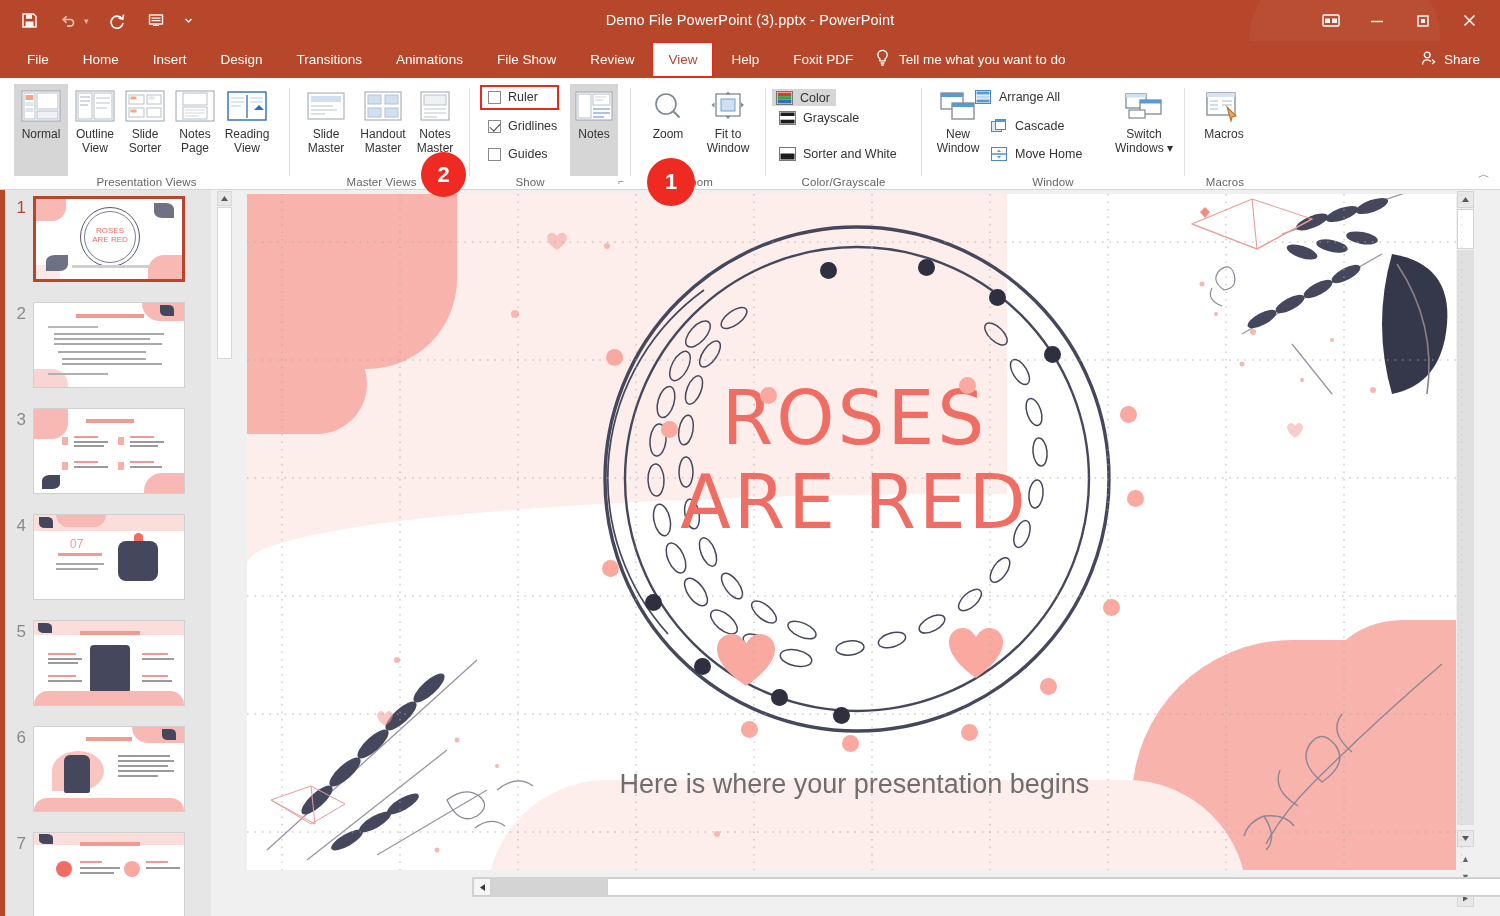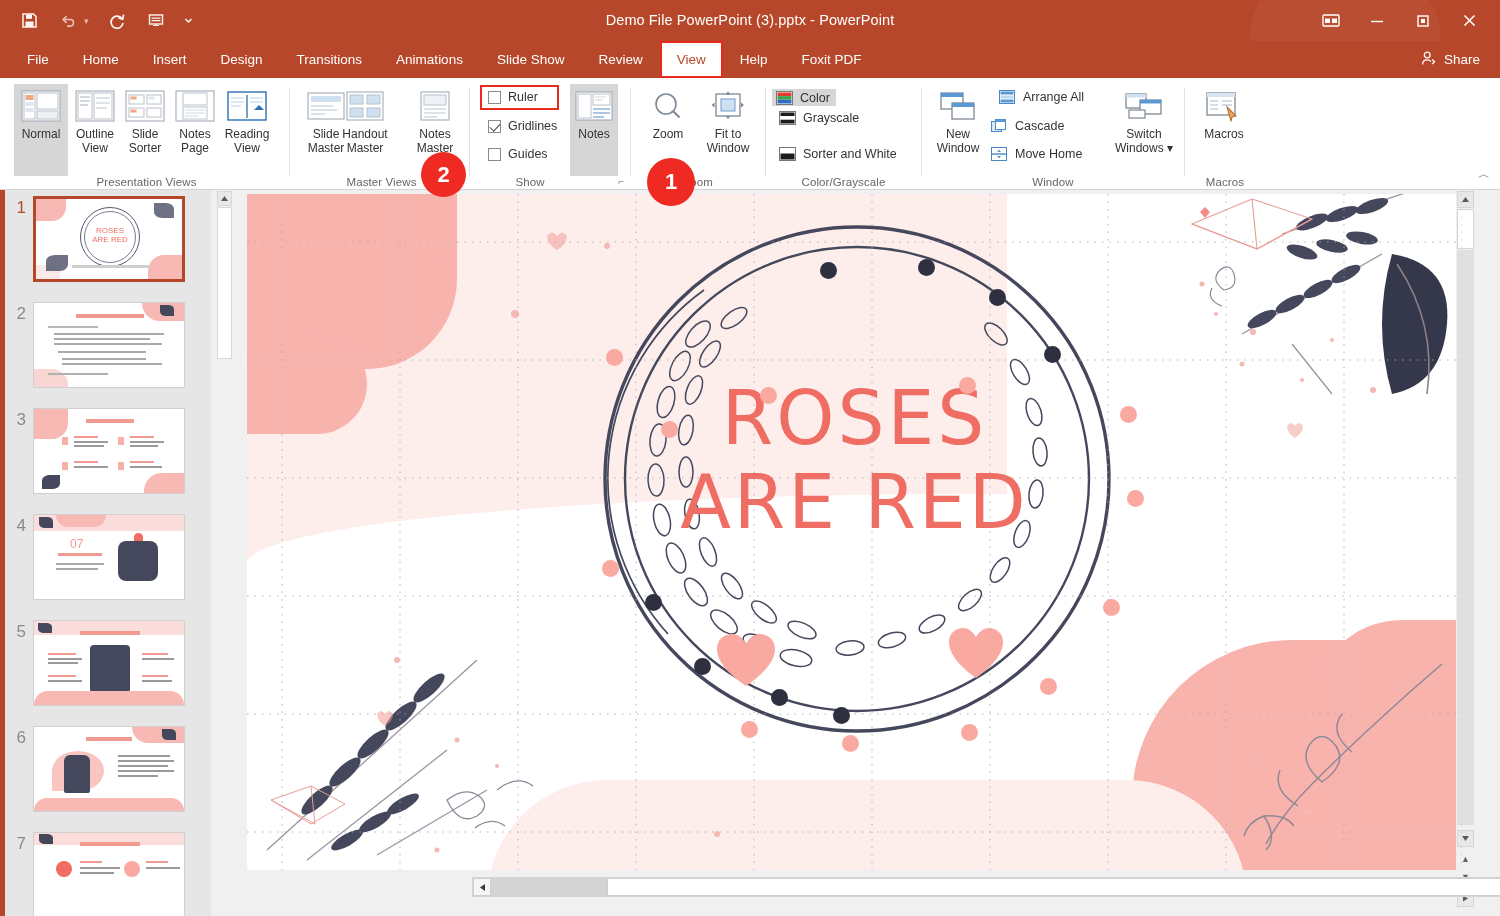--- a/index.html
+++ b/index.html
@@ -275,35 +275,44 @@
       <div class="tab">
           <span>Design</span>
         </div>
       <div class="tab">
           <span>Transitions</span>
         </div>
       <div class="tab">
           <span>Animations</span>
         </div>
       <div class="tab">
-          <span>Slide Show</span>
+          <span>File Show</span>
         </div>
       <div class="tab">
           <span>Review</span>
         </div>
       <div class="tab active">
           <span>View</span>
           <span class="tab-hl"></span>
         </div>
       <div class="tab">
           <span>Help</span>
         </div>
       <div class="tab">
           <span>Foxit PDF</span>
         </div>
+    </div>
+    <div class="tellme">
+      <span>
+        <svg width="15" height="18" viewBox="0 0 15 18">
+            <path d="M7.5 1.3a4.6 4.6 0 0 0-2.6 8.4v2.1h5.2V9.7A4.6 4.6 0 0 0 7.5 1.3z" fill="none" stroke="#fff" stroke-width="1.3"></path>
+            <path d="M5.6 14h3.8M6.2 16h2.6" stroke="#fff" stroke-width="1.3"></path>
+          </svg>
+      </span>
+      <span>Tell me what you want to do</span>
     </div>
     <div class="share">
       <span>
         <svg width="16" height="16" viewBox="0 0 16 16">
             <circle cx="6.2" cy="5" r="2.9" fill="none" stroke="#fff" stroke-width="1.3"></circle>
             <path d="M1.6 14.5c0-2.8 2-4.6 4.6-4.6 1.5 0 2.8.6 3.6 1.6" fill="none" stroke="#fff" stroke-width="1.3"></path>
             <path d="M11 9.5l2.6 2.2L11 13.9" fill="none" stroke="#fff" stroke-width="1.3"></path>
           </svg>
       </span>
       <span>Share</span>
@@ -390,21 +399,21 @@
         <div class="bigicon">
           <svg width="40" height="32" viewBox="0 0 40 32">
               <rect x="2" y="3" width="36" height="26" fill="#fff" stroke="#9aa4b0"></rect>
               <rect x="5" y="6" width="30" height="6" fill="#cfe0f0"></rect>
               <path d="M5 16h22M5 20h26M5 24h14" stroke="#cfd7de" stroke-width="1.5"></path>
             </svg>
         </div>
         <span>Slide</span>
         <span>Master</span>
       </div>
-      <div class="bigbtn" style="left:45px">
+      <div class="bigbtn" style="left:63px">
         <div class="bigicon">
           <svg width="40" height="32" viewBox="0 0 40 32">
               <rect x="2" y="2" width="36" height="28" fill="#fff" stroke="#9aa4b0"></rect>
               <rect x="5" y="5" width="13" height="9" fill="#cfe0f0" stroke="#b9c2cc"></rect>
               <rect x="22" y="5" width="13" height="9" fill="#cfe0f0" stroke="#b9c2cc"></rect>
               <rect x="5" y="18" width="13" height="9" fill="#cfe0f0" stroke="#b9c2cc"></rect>
               <rect x="22" y="18" width="13" height="9" fill="#cfe0f0" stroke="#b9c2cc"></rect>
             </svg>
         </div>
         <span>Handout</span>
@@ -524,21 +533,21 @@
           <svg width="40" height="32" viewBox="0 0 40 32">
               <rect x="3" y="3" width="22" height="16" fill="#fff" stroke="#7d8894" stroke-width="1.3"></rect>
               <rect x="3" y="3" width="22" height="4" fill="#5a9ad4"></rect>
               <rect x="14" y="13" width="22" height="16" fill="#fff" stroke="#7d8894" stroke-width="1.3"></rect>
               <rect x="14" y="13" width="22" height="4" fill="#5a9ad4"></rect>
             </svg>
         </div>
         <span>New</span>
         <span>Window</span>
       </div>
-      <div class="smrow" style="left:76px;top:11px">
+      <div class="smrow" style="left:52px;top:11px">
         <span class="smicon">
           <svg width="16" height="14" viewBox="0 0 16 14">
               <rect x="0.5" y="0.5" width="15" height="13" fill="#fff" stroke="#4a87c4"></rect>
               <rect x="1.5" y="1.5" width="13" height="3" fill="#5a9ad4"></rect>
               <rect x="1.5" y="5.5" width="13" height="3" fill="#bdd7ee"></rect>
               <rect x="1.5" y="9.5" width="13" height="3" fill="#5a9ad4"></rect>
             </svg>
         </span>
         <span>Arrange All</span>
       </div>
@@ -908,20 +917,21 @@
           <path d="M31 54 C8 38 2 26 2 17 C2 7 10 2 17 2 C23 2 28 6 31 12 C34 6 39 2 45 2 C52 2 60 7 60 17 C60 26 54 38 31 54z" fill="#f9a9a0"></path>
         </svg>
         <svg class="heart" style="left:700px;top:432px;width:58px;height:54px" viewBox="0 0 58 54">
           <path d="M29 52 C8 37 2 25 2 16 C2 7 9 2 16 2 C22 2 26 6 29 11 C32 6 36 2 42 2 C49 2 56 7 56 16 C56 25 50 37 29 52z" fill="#f9a9a0"></path>
         </svg>
 
         <div class="slide-title">
           <div>ROSES</div>
           <div>ARE RED</div>
         </div>
+        <div class="slide-sub">Here is where your presentation begins</div>
 
         <svg class="grid-overlay" viewBox="0 0 1215 676" preserveAspectRatio="none">
           <g stroke="#a8a8a8" stroke-width="1" stroke-dasharray="1.5 6" opacity=".85">
             <path d="M35 0 V676"></path>
               <path d="M153 0 V676"></path>
               <path d="M271 0 V676"></path>
             <path d="M389 0 V676"></path>
               <path d="M507 0 V676"></path>
               <path d="M625 0 V676"></path>
             <path d="M743 0 V676"></path>

